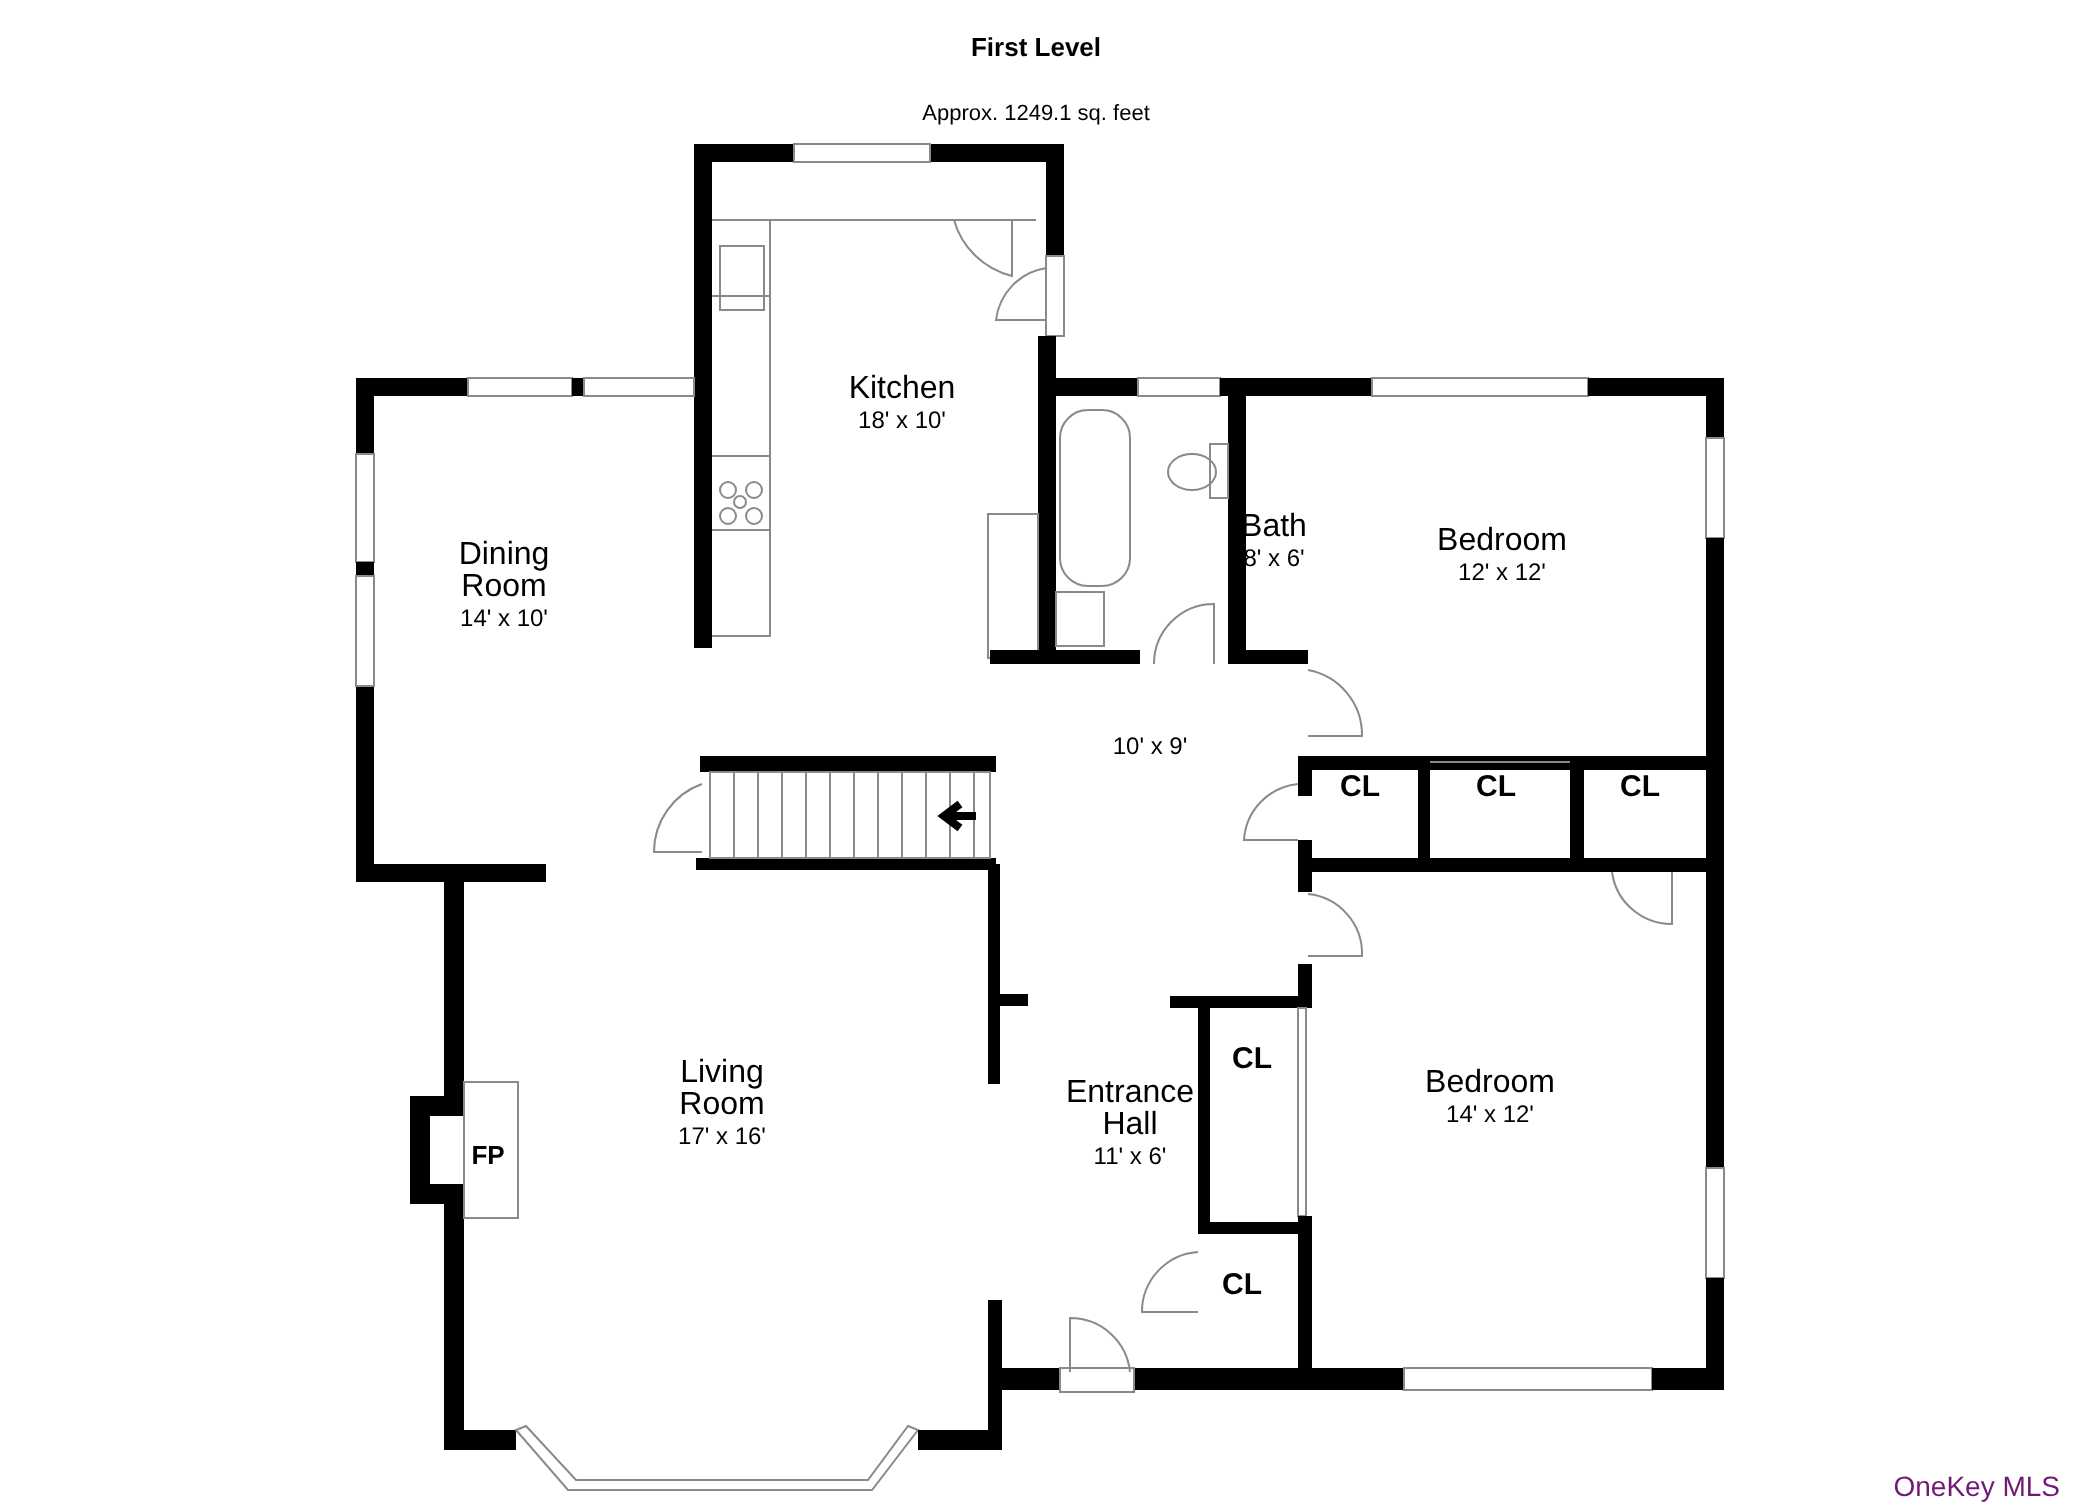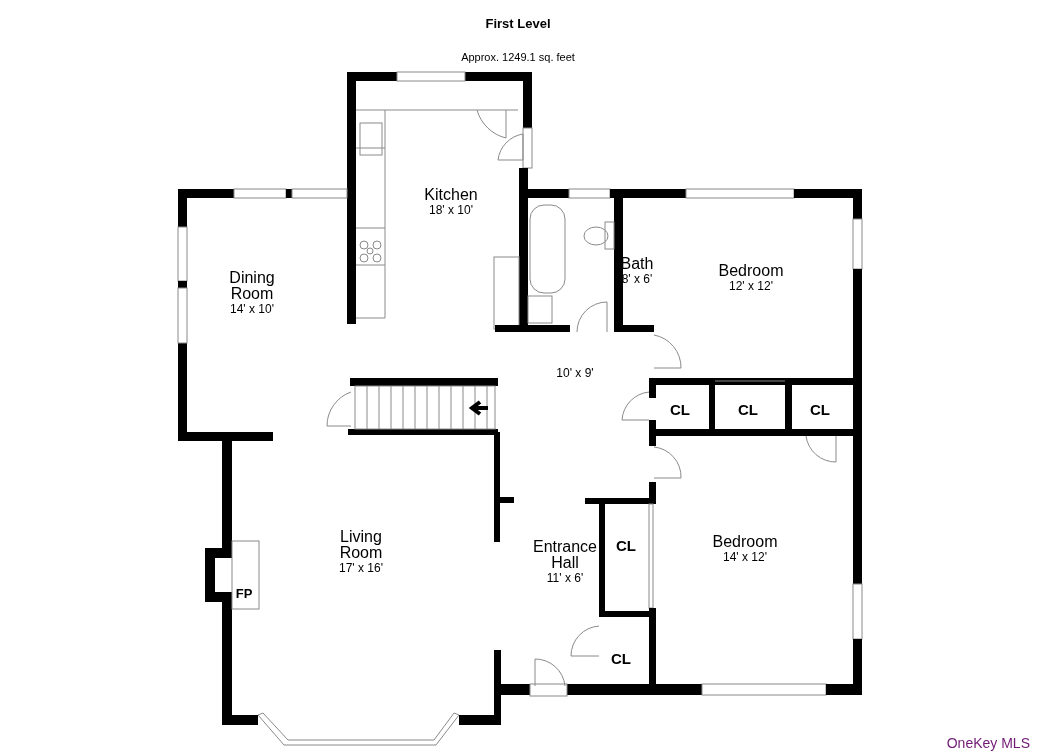--- a/index.html
+++ b/index.html
@@ -4,21 +4,21 @@
 <style>
   html, body { margin:0; padding:0; background:#ffffff; }
   body { width:1039px; height:755px; position:relative; overflow:hidden; font-family:"Liberation Sans", sans-serif; }
   #plan { position:absolute; left:0; top:0; }
   .wall { fill:#000; }
   .thin { fill:none; stroke:#8a8a8a; stroke-width:1; }
   .win { fill:#fff; stroke:#8a8a8a; stroke-width:1; }
   .lbl { position:absolute; text-align:center; color:#000; line-height:1; white-space:nowrap; transform:translateX(-50%); }
   .name { font-weight:normal; font-size:16px; }
   .dim { font-size:12px; margin-top:1px; }
-  .cl { font-weight:bold; font-size:15px;margin-top:16px; }
+  .cl { font-weight:bold; font-size:15px; }
   #title { position:absolute; left:518px; top:16px; transform:translateX(-50%); text-align:center; }
   #title .t { font-weight:bold; font-size:13px; }
   #title .s { font-size:11px; margin-top:20px; }
   #wm { position:absolute; right:9px; bottom:4px; font-size:14px; color:#701a75; }
 </style>
 </head>
 <body>
 
 <svg id="plan" width="1039" height="755" viewBox="0 0 1039 755">
 

